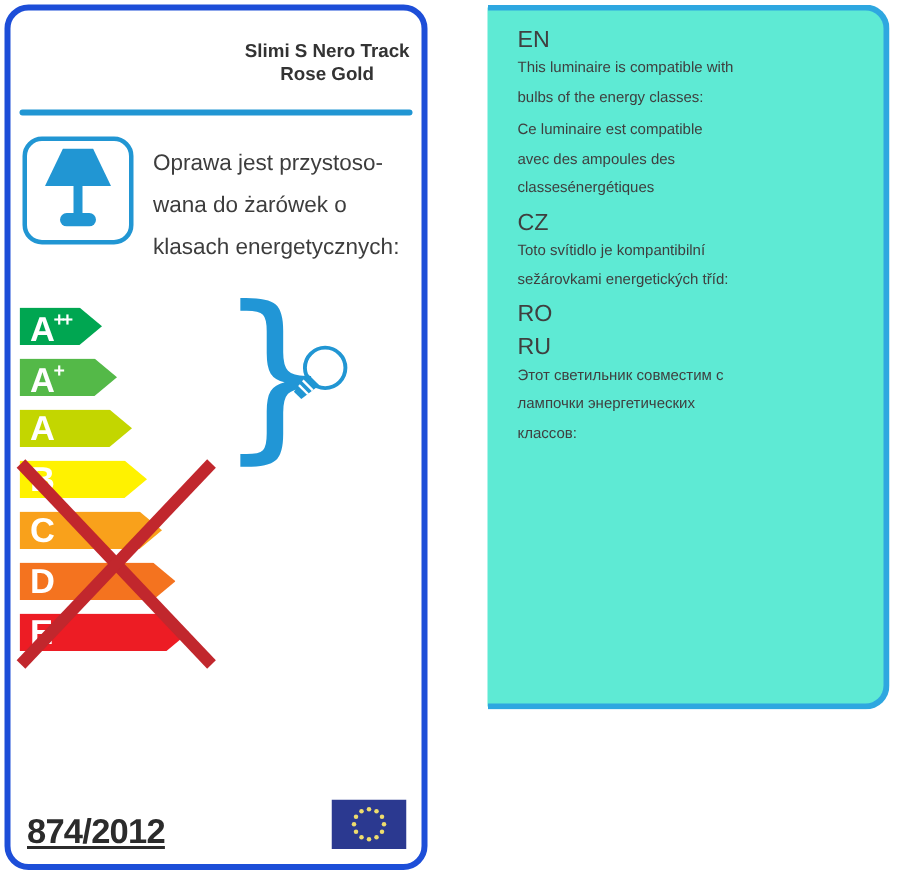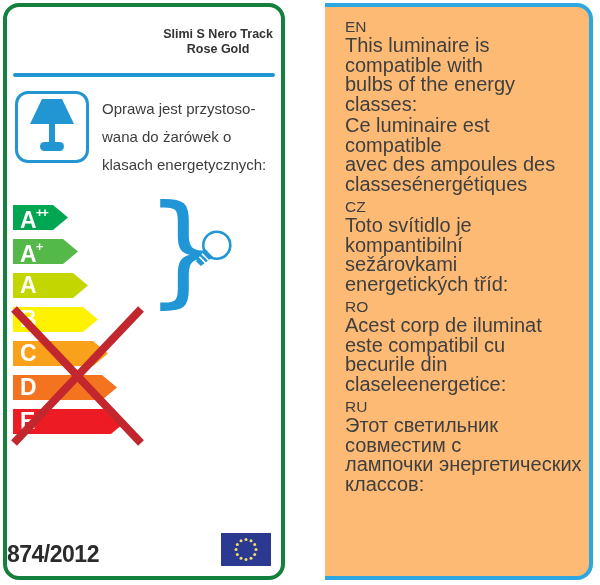--- a/index.html
+++ b/index.html
@@ -2,21 +2,21 @@
 <html><head>
 <meta charset="utf-8">
 <style>
   * { margin:0; padding:0; box-sizing:border-box; }
   html,body { width:600px; height:585px; background:#ffffff; font-family:"Liberation Sans", sans-serif; overflow:hidden; }
   .stage { position:relative; width:600px; height:585px; background:#fff; }
 
   
   .left-panel {
     position:absolute; left:3px; top:3px; width:282px; height:577px;
-    border:4px solid #15803d; border-radius:16px; background:#fff;
+    border:4px solid #1d4ed8; border-radius:16px; background:#fff;
   }
   .product-title {
     position:absolute; top:20px; right:8px;
     font-size:12.5px; line-height:15px; color:#333; text-align:center;
     white-space:pre-line; font-weight:600;
   }
   .divider {
     position:absolute; top:66px; left:6px; right:6px; height:4px;
     background:#2196d3; border-radius:2px;
   }
@@ -45,35 +45,35 @@
   .cross-overlay { position:absolute; left:0; top:295px; width:142px; height:148px; pointer-events:none; }
 
   .brace {
     position:absolute; left:138px; top:190px;
     font-family:"DejaVu Sans", sans-serif;
     font-size:122px; line-height:104px; color:#2196d6; font-weight:normal;
   }
   .bulb { position:absolute; left:172px; top:216px; }
 
   .regulation {
-    position:absolute; left:0; bottom:8px;
-    font-size:23px; font-weight:bold; color:#2b2b2b; letter-spacing:-0.5px;
+    position:absolute; left:11px; bottom:8px;
+    font-size:23px; font-weight:bold; color:#2b2b2b; letter-spacing:-0.5px;text-decoration:underline;
   }
   .eu-flag { position:absolute; right:10px; bottom:10px; width:50px; height:33px; }
 
   
   .right-panel {
-    position:absolute; left:325px; top:3px; width:268px; height:577px;
+    position:absolute; left:325px; top:3px; width:268px; height:470px;
     border-top:4.5px solid #2ea7e0; border-right:4.5px solid #2ea7e0; border-bottom:4.5px solid #2ea7e0;
     border-top-right-radius:16px; border-bottom-right-radius:16px;
-    padding:7px 6px 6px 20px; background:#fdba74;
+    padding:7px 6px 6px 20px; background:#5eead4;
   }
   .lang-block { margin-bottom:2px; }
   .lang-code { font-size:15.5px; line-height:19px; color:#3f3f3f; margin-top:3px; }
-  .lang-text { font-size:20px; line-height:19.5px; color:#3f3f3f; white-space:pre-line; }
+  .lang-text { font-size:10px; line-height:19.5px; color:#3f3f3f; white-space:pre-line; }
 </style>
 </head>
 <body>
 
 <div class="stage">
 
   <div class="left-panel">
 
     <div class="product-title">Slimi S Nero Track
 Rose Gold</div>
@@ -173,23 +173,20 @@
         </div>
         <div class="lang-block">
           <div class="lang-code">CZ</div>
           <div class="lang-text">Toto svítidlo je kompantibilní
 sežárovkami energetických tříd:</div>
         </div>
         <div class="lang-block">
         </div>
         <div class="lang-block">
           <div class="lang-code">RO</div>
-          <div class="lang-text">Acest corp de iluminat
-este compatibil cu
-becurile din claseleenergetice:</div>
         </div>
         <div class="lang-block">
           <div class="lang-code">RU</div>
           <div class="lang-text">Этот светильник совместим с
 лампочки энергетических
 классов:</div>
         </div>
       </div>
   </div>
 

